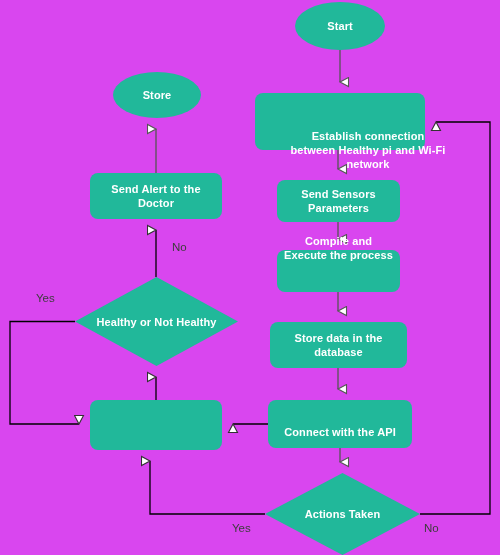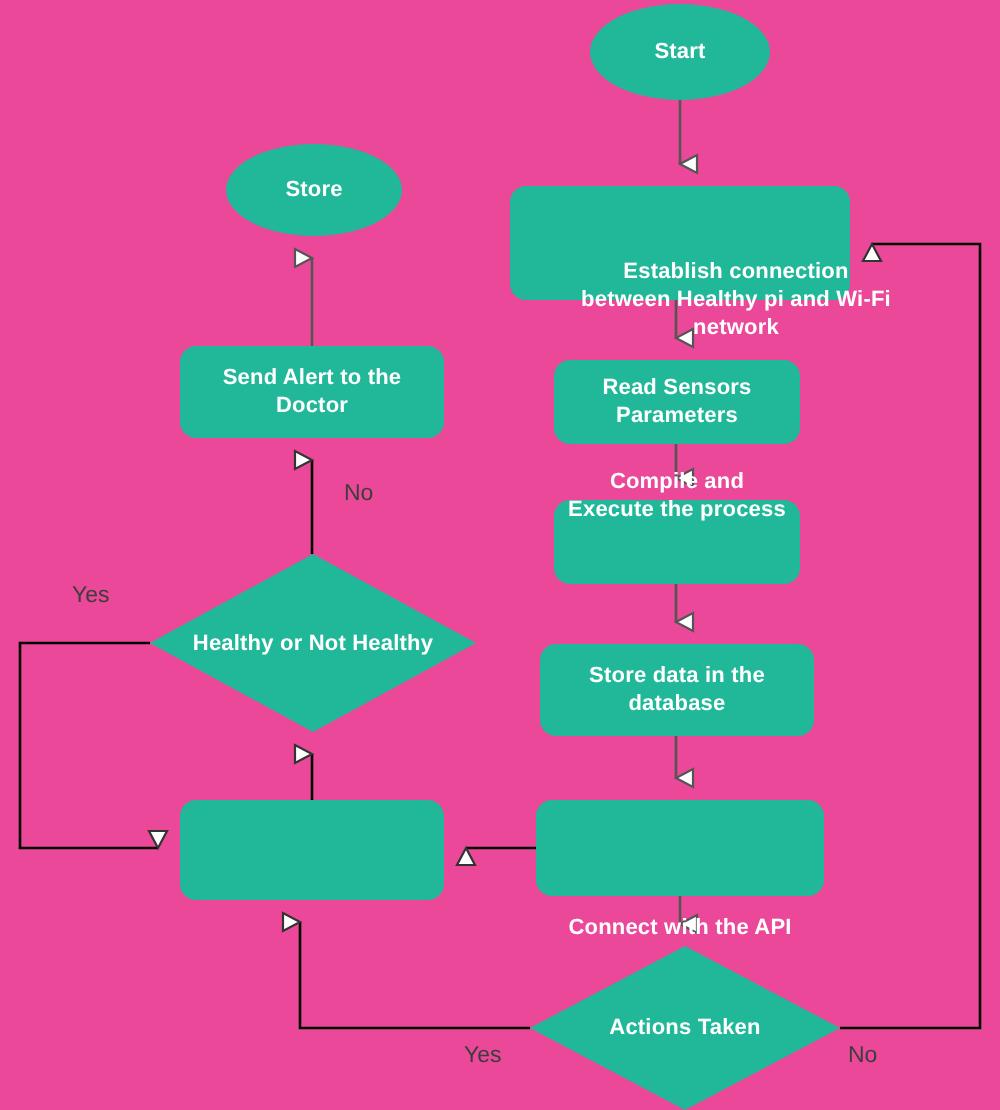--- a/index.html
+++ b/index.html
@@ -8,21 +8,21 @@
     padding: 0;
     background: #ffffff;
   }
   body {
     font-family: "Liberation Sans", sans-serif;
   }
   #canvas {
     position: relative;
     width: 500px;
     height: 555px;
-    background: #ec4899;
+    background: #d946ef;
     overflow: hidden;
   }
   #svg-layer {
     position: absolute;
     left: 0;
     top: 0;
     width: 500px;
     height: 555px;
   }
   .node-label {
@@ -114,33 +114,33 @@
 
   <div class="node-label" style="left:113px;top:72px;width:88px;height:46px;">Store</div>
 
   <div class="node-label" style="left:266px;top:93px;width:204px;height:57px;margin-top:28px;">Establish connection
 between Healthy pi and Wi-Fi
 network</div>
 
   <div class="node-label" style="left:90px;top:173px;width:132px;height:46px;">Send Alert to the
 Doctor</div>
 
-  <div class="node-label" style="left:277px;top:180px;width:123px;height:42px;">Read  Sensors
+  <div class="node-label" style="left:277px;top:180px;width:123px;height:42px;">Send  Sensors
 Parameters</div>
 
   <div class="node-label" style="left:277px;top:233px;width:123px;height:30px;">Compile and
 Execute the process</div>
 
   <div class="node-label" style="left:270px;top:322px;width:137px;height:46px;">Store data in the
 database</div>
 
   <div class="node-label" style="left:75px;top:299px;width:163px;height:45px;">Healthy or Not Healthy</div>
 
 
-  <div class="node-label" style="left:268px;top:400px;width:144px;height:64px;margin-top:32px;">Connect with the API</div>
+  <div class="node-label" style="left:268px;top:400px;width:144px;height:64px;">Connect with the API</div>
 
   <div class="node-label" style="left:265px;top:492px;width:155px;height:44px;">Actions Taken</div>
 
   <div class="edge-label" style="left:172px;top:241px;">No</div>
 
   <div class="edge-label" style="left:36px;top:292px;">Yes</div>
 
   <div class="edge-label" style="left:232px;top:522px;">Yes</div>
 
   <div class="edge-label" style="left:424px;top:522px;">No</div>

